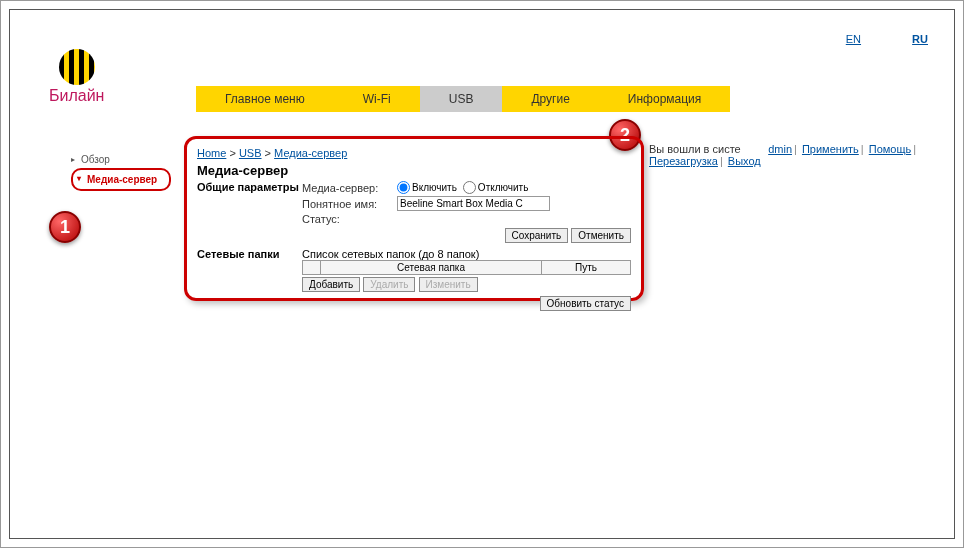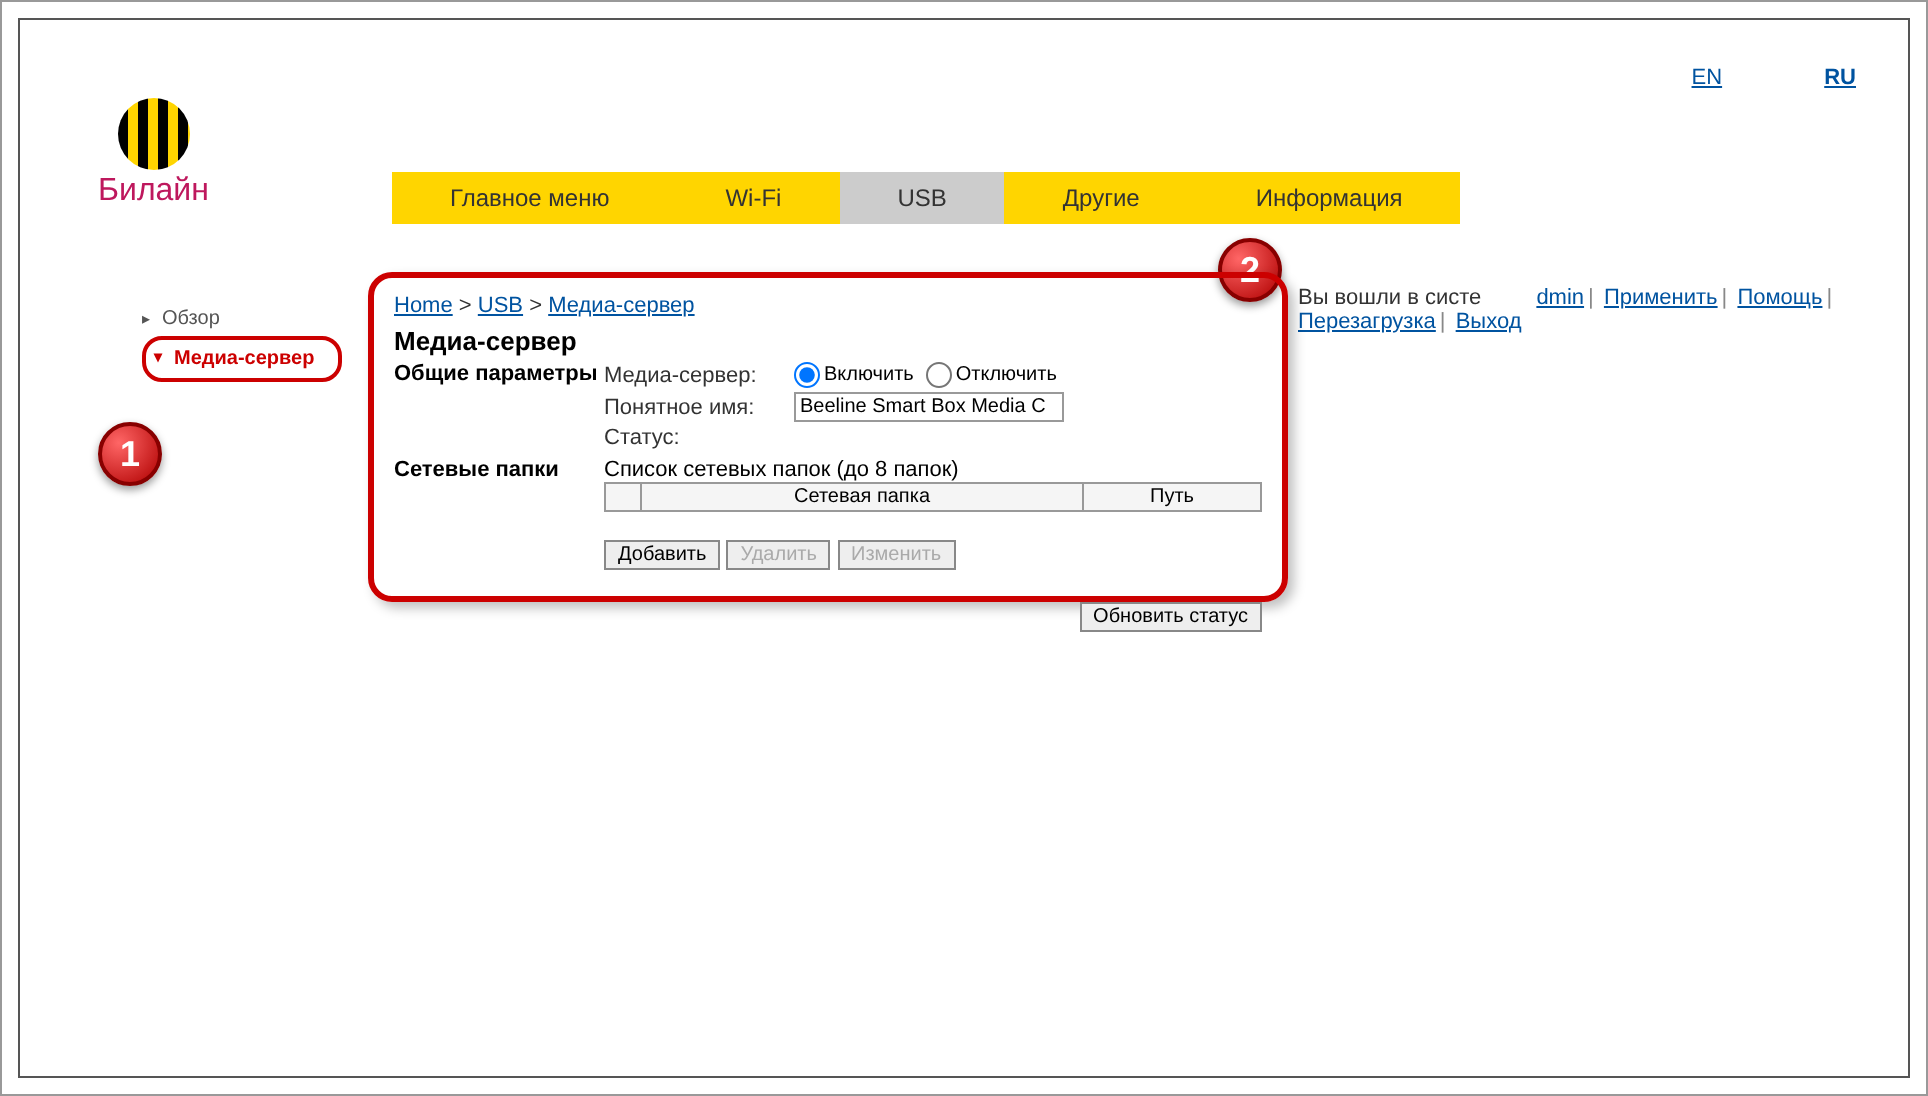--- a/index.html
+++ b/index.html
@@ -26,21 +26,21 @@
 .breadcrumb a { color: #0053a0; text-decoration: underline; cursor: pointer; }
 .breadcrumb .sep { color: #333; }
 .page-title { font-size: 13px; font-weight: bold; margin-bottom: 3px; }
 .section { display: flex; font-size: 11px; margin-bottom: 2px; }
 .section-label { font-weight: bold; width: 105px; flex-shrink: 0; }
 .section-body { flex: 1; }
 .row { display: flex; align-items: center; margin-bottom: 2px; }
 .row-label { width: 95px; color: #333; }
 .radio-group { display: flex; gap: 6px; align-items: flex-end; }
 .radio-group label { display: flex; align-items: center; gap: 2px; font-size: 10px; }
-input[type=text] { font-size: 10px; padding: 1px 2px; border: 1px solid #999; width: 135px; }
+input[type=text] { font-size: 10px; padding: 1px 2px; border: 1px solid #999; width: 153px; }
 .btn { font-size: 10px; padding: 1px 6px; border: 1px solid #888; background: #eee; cursor: pointer; }
 .btn:disabled { color: #aaa; cursor: default; }
 .btn-row { text-align: right; margin: 3px 0; }
 .table { border: 1px solid #999; width: 100%; font-size: 10px; border-collapse: collapse; }
 .table th { border: 1px solid #999; background: #f5f5f5; padding: 1px 4px; font-weight: normal; }
 .table th.narrow { width: 18px; }
 .toolbar-links { position: absolute; top: 142px; left: 648px; font-size: 11px; color: #333; }
 .toolbar-links a { color: #0053a0; text-decoration: underline; cursor: pointer; }
 .toolbar-links .sep { color: #888; margin: 0 2px; }
 .border-frame { position: absolute; top: 8px; left: 8px; right: 8px; bottom: 8px; border: 1px solid #555; pointer-events: none; }
@@ -115,39 +115,43 @@
             </label>
         </div>
       </div>
       <div class="row">
         <div class="row-label">Понятное имя:</div>
         <input type="text" value="Beeline Smart Box Media C" style="">
       </div>
       <div class="row">
         <div class="row-label">Статус:</div>
       </div>
+      <div class="btn-row">
+        <button class="btn">Сохранить</button>
+        <button class="btn">Отменить</button>
+      </div>
     </div>
   </div>
 
   <div class="section">
     <div class="section-label">Сетевые папки</div>
     <div class="section-body">
       <div>Список сетевых папок (до 8 папок)</div>
       <table class="table">
         <tbody>
             <tr>
           <th class="narrow"></th>
           <th>Сетевая папка</th>
           <th>Путь</th>
         </tr>
       </tbody>
         </table>
-      <div style="margin-top:14px">
+      <div style="margin-top:2px">
         <button class="btn">Добавить</button>
         <button class="btn" disabled="">Удалить</button>
         <button class="btn" disabled="">Изменить</button>
       </div>
-      <div class="btn-row" style="margin-top:16px">
+      <div class="btn-row" style="margin-top:4px">
         <button class="btn">Обновить статус</button>
       </div>
     </div>
   </div>
 </div>
 
 </body></html>

